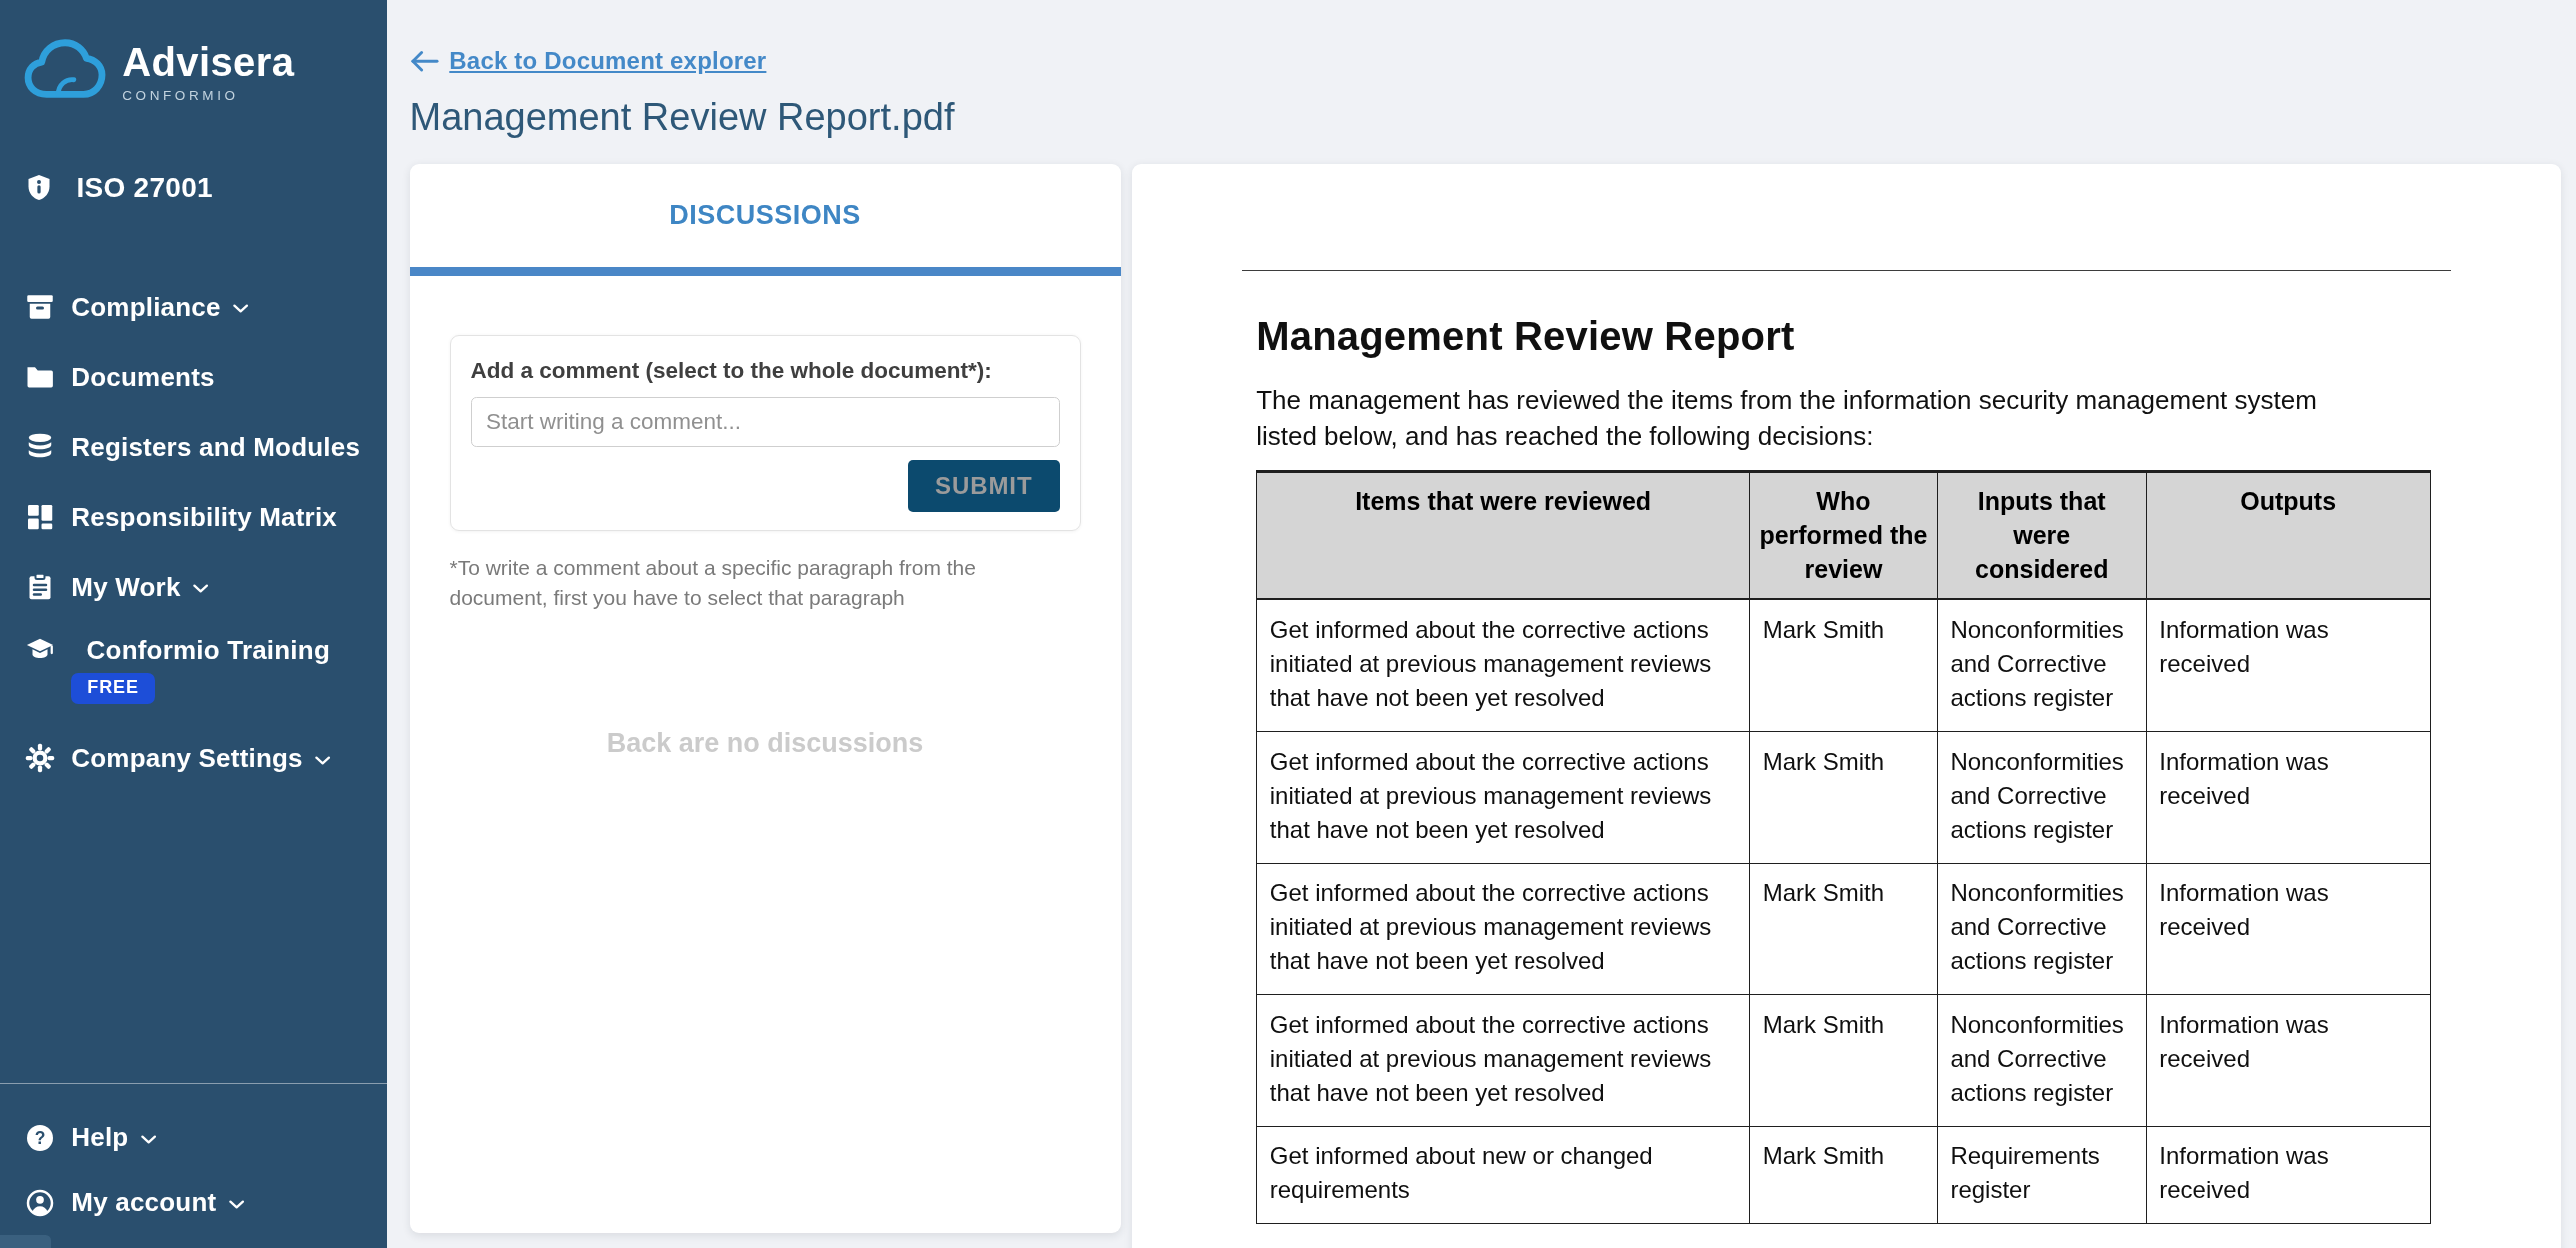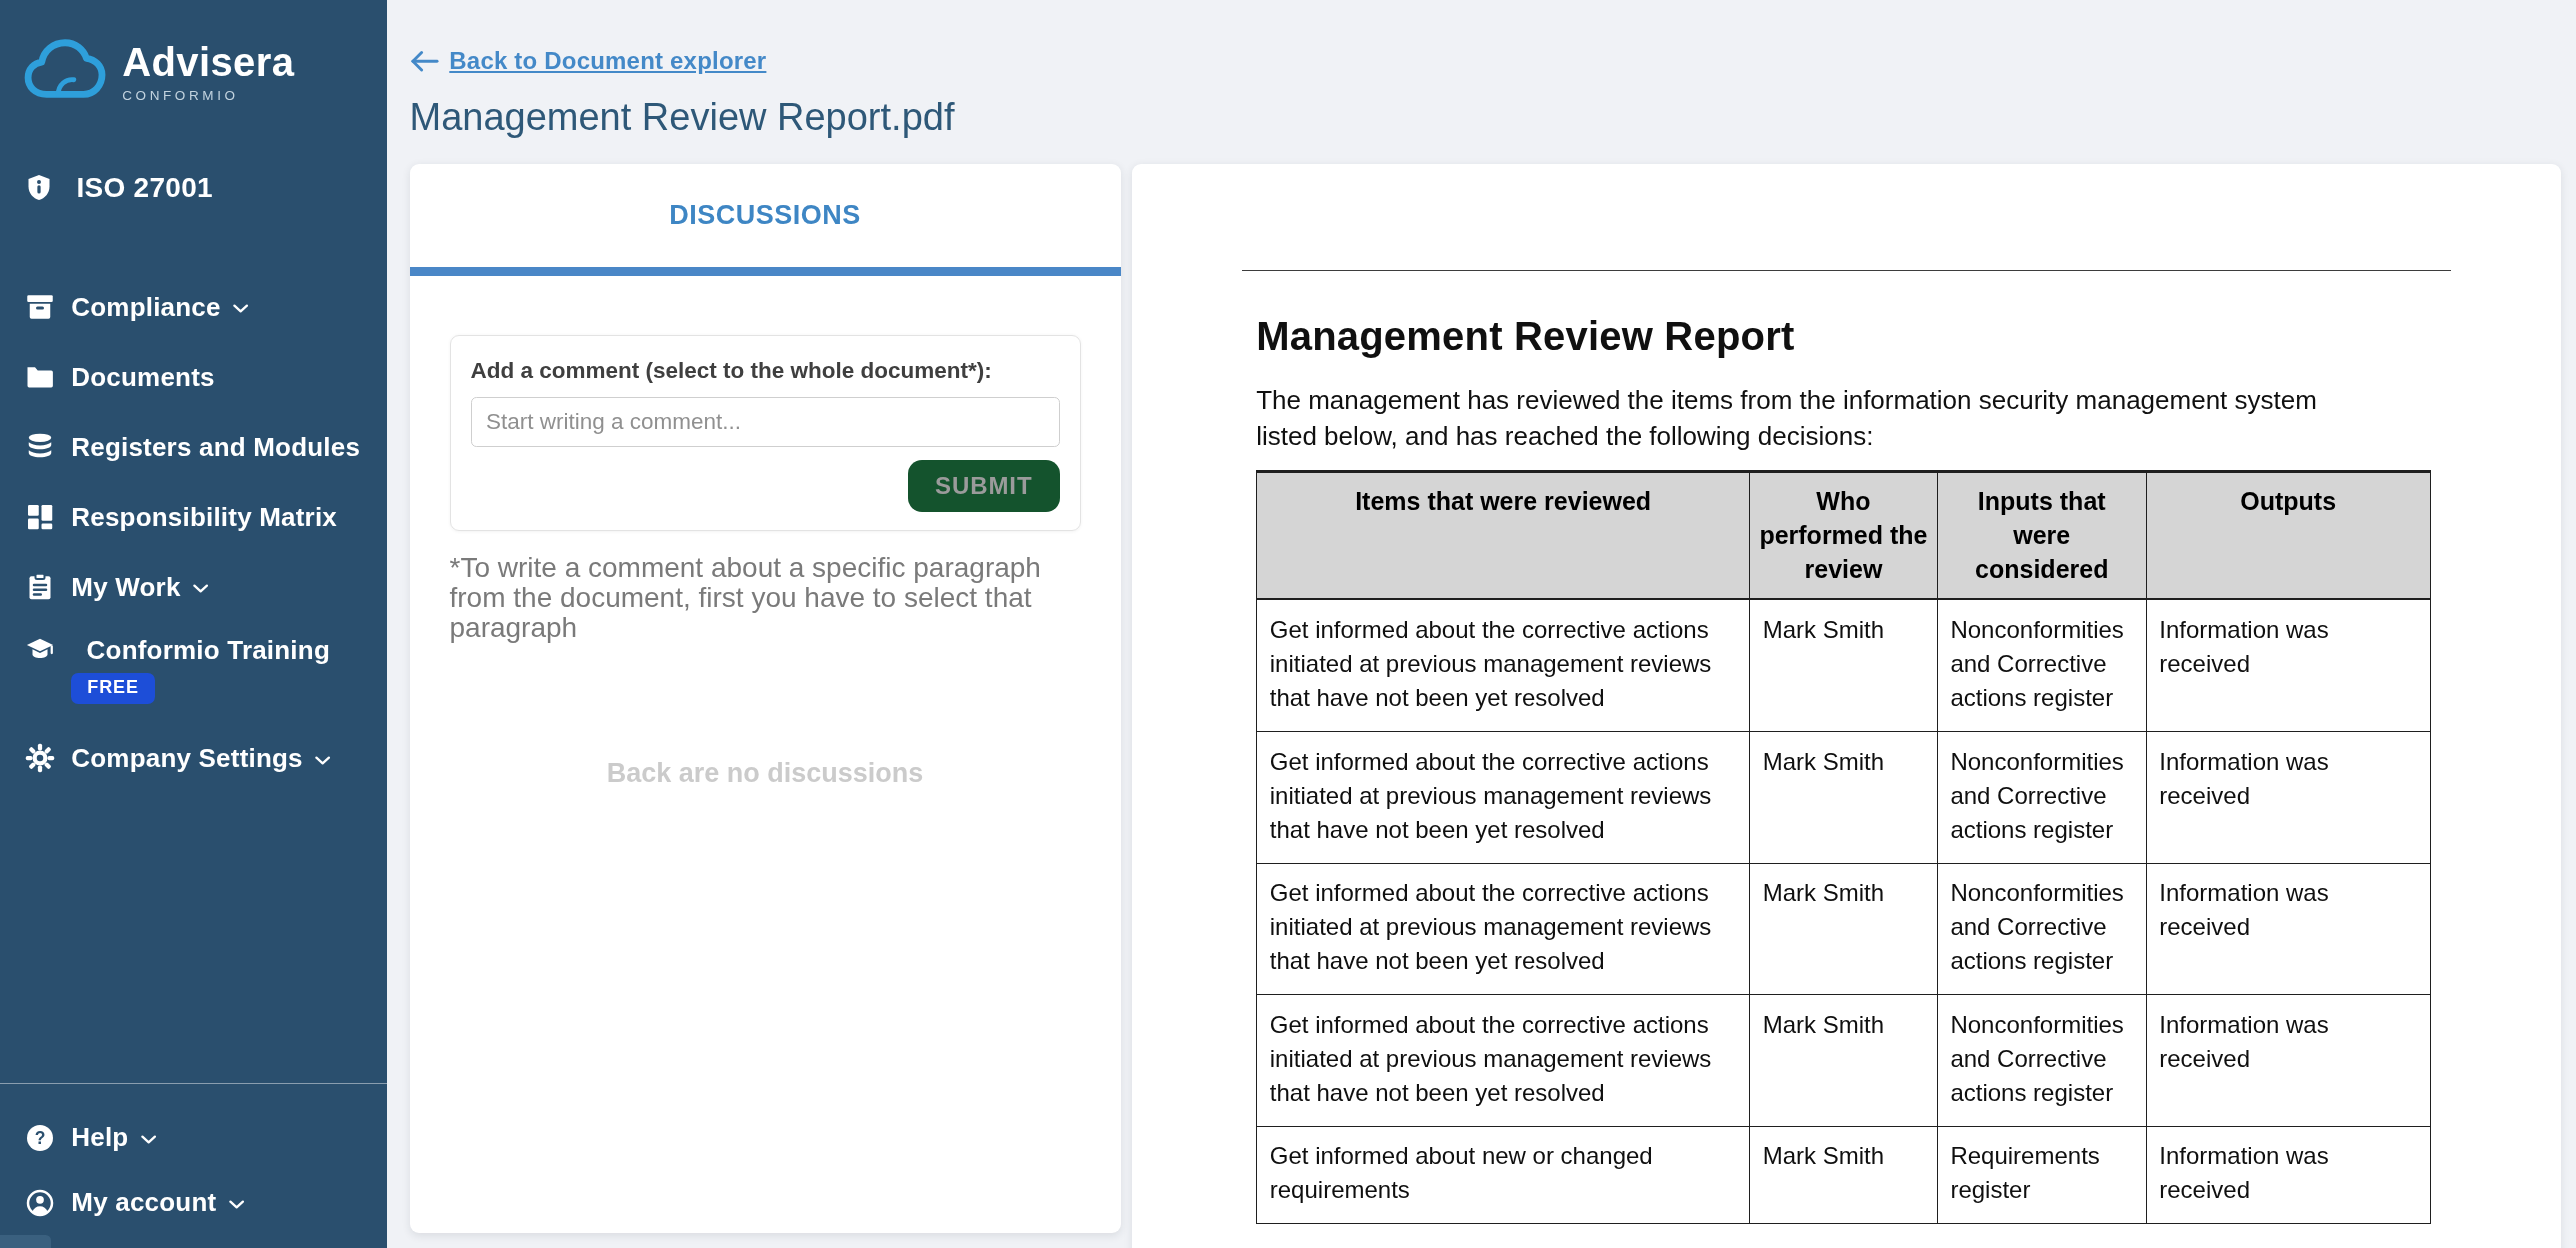--- a/index.html
+++ b/index.html
@@ -75,25 +75,25 @@
   }
   .comment-label { font-size: 22.5px; font-weight: 700; color: #3F3F3F; line-height: 29px; }
   .comment-input {
     width: 100%; height: 50px; margin-top: 12.6px;
     border: 0.9px solid #CFCFCF; border-radius: 5.4px;
     font-family: inherit; font-size: 22.5px; color: #333; padding: 0 14.4px; outline: none;
   }
   .comment-input::placeholder { color: #909090; }
   .btn-row { margin-top: 12.6px; display: flex; justify-content: flex-end; }
   .submit-btn {
-    background: #14532d; color: #9B9B9B; border: none; border-radius: 14px;
+    background: #0c4a6e; color: #9B9B9B; border: none; border-radius: 5px;
     font-family: inherit; font-size: 24px; font-weight: 700; letter-spacing: 0.9px;
     padding: 11.7px 27px 12.6px; cursor: pointer;
   }
-  .footnote { margin-top: 21.6px; font-size: 28px; color: #7A7A7A; line-height: 30px; max-width: 630px; }
+  .footnote { margin-top: 21.6px; font-size: 21px; color: #7A7A7A; line-height: 30px; max-width: 630px; }
   .empty-msg { margin-top: 115px; text-align: center; font-size: 27px; font-weight: 700; color: #CBCBCB; }
   
   .doc-panel { flex: 1; height: 1160px; overflow: hidden; }
   .page-topline { margin: 106px 110px 0; border-top: 1.8px solid #3D3D3D; }
   .doc-content { padding: 0 130px 0 124px; }
   .doc-title { margin-top: 43px; font-size: 40px; font-weight: 700; color: #101010; letter-spacing: 0.2px; }
   .doc-intro { margin-top: 23.4px; font-size: 26px; line-height: 36px; color: #101010; max-width: 1124px; }
   table.doc-table { margin-top: 16px; width: 100%; border-collapse: collapse; }
   .doc-table th, .doc-table td { border: 1.8px solid #1F1F1F; word-break: break-word; }
   .doc-table thead th {

